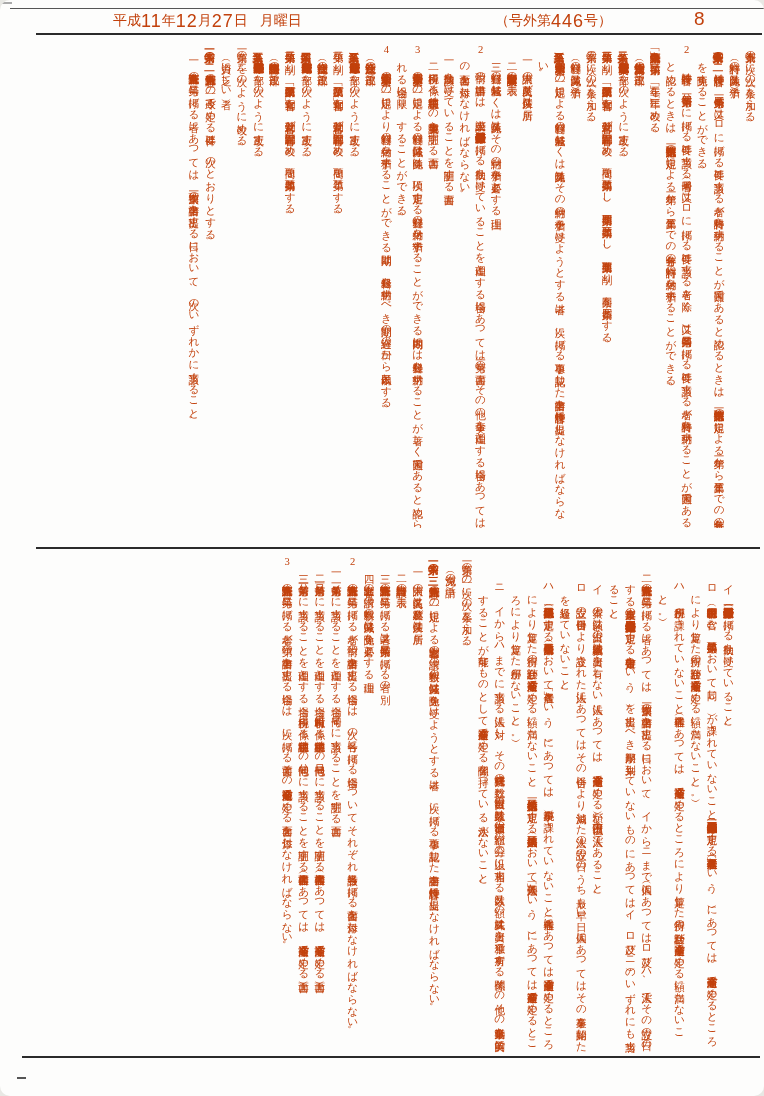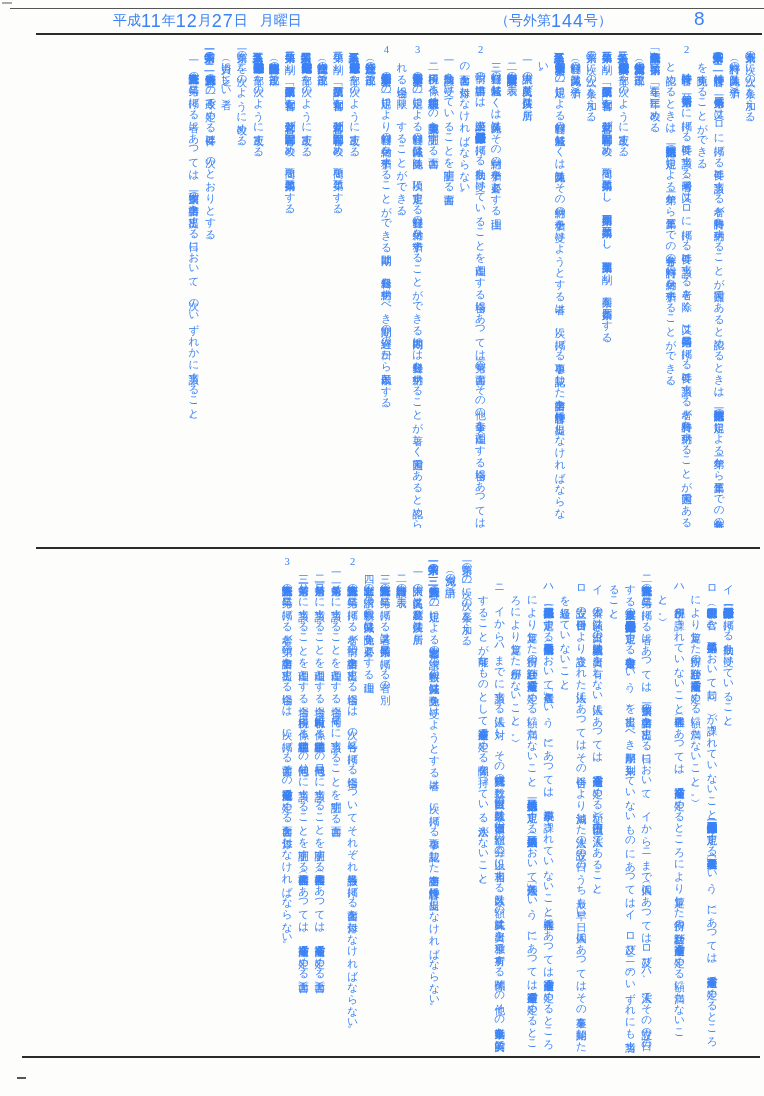--- a/index.html
+++ b/index.html
@@ -1,17 +1,17 @@
 <!DOCTYPE html>
 <html><head>
 <meta charset="utf-8">
 <style>
   html,body{margin:0;padding:0;background:#e8e8e4;}
   .page{position:relative;width:764px;height:1096px;background:#fdfdfc;overflow:hidden;
-        font-family:"Liberation Serif","DejaVu Serif",serif;color:#3b82f6;}
+        font-family:"Liberation Serif","DejaVu Serif",serif;color:#c2410c;border-radius:10px;}
   .rule{position:absolute;background:#2b2b2b;}
   #rule-top{left:10px;top:8px;width:754px;height:1px;background:#555;}
   #rule-header{left:36px;top:33px;width:726px;height:2px;}
   #rule-mid{left:36px;top:547px;width:724px;height:2px;}
   #rule-bottom{left:22px;top:1056px;width:738px;height:2px;}
   #corner-mark{left:2px;top:2px;width:10px;height:2px;background:#aaa;}
   #fold-mark{left:17px;top:1077px;width:9px;height:2px;background:#555;}
 
   .header{position:absolute;left:0;top:9px;width:764px;height:24px;}
   .hdr-date{position:absolute;left:113px;top:0;white-space:nowrap;}
@@ -43,21 +43,21 @@
 
 <div class="page">
   <div class="rule" id="rule-top"></div>
   <div class="rule" id="corner-mark"></div>
 
   <div class="header">
     <span class="hdr-date">
       <span class="unit">平成</span><span class="num">11</span><span class="unit">年</span><span class="num">12</span><span class="unit">月</span><span class="num">27</span><span class="unit">日</span><span class="hdr-weekday">月曜日</span>
     </span>
     <span class="hdr-issue">
-      <span class="unit">（</span><span class="unit">号外第</span><span class="num">144</span><span class="unit">号</span><span class="unit">）</span>
+      <span class="unit">（</span><span class="unit">号外第</span><span class="num">446</span><span class="unit">号</span><span class="unit">）</span>
     </span>
     <span class="hdr-page">8</span>
   </div>
 
   <div class="rule" id="rule-header"></div>
 
   <div class="band" id="band-upper">
       <p class="law article">第十五条の次に次の一条を加える。</p>
       <p class="law heading">（特許料の免除又は猶予）</p>
       <p class="law article"><b class="lead">第十五条の二</b>　特許庁長官は、第十四条第一号イ又はロに掲げる要件に該当する者が特許料を納付することが困難であると認めるときは、特許法第百七条第一項の規定による第一年から第三年までの各年分の特許料を免除することができる。</p>

